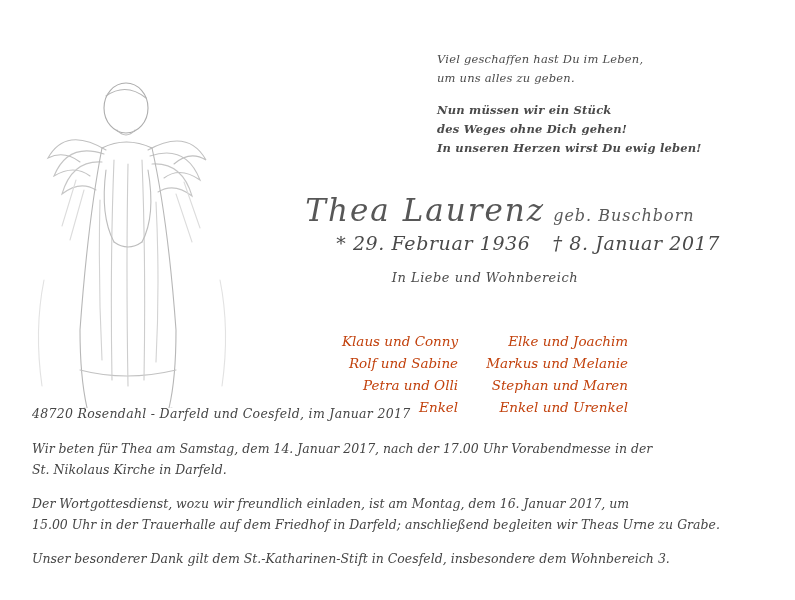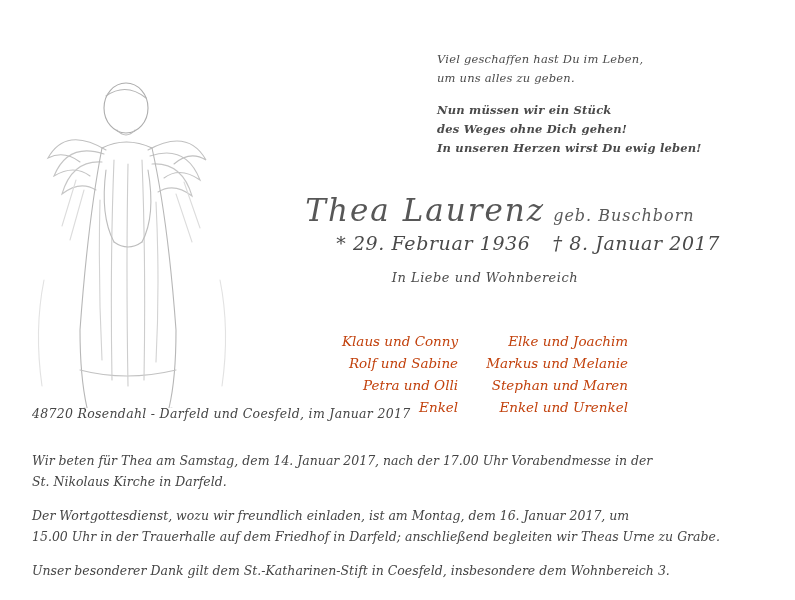--- a/index.html
+++ b/index.html
@@ -154,21 +154,20 @@
   }
   .notes {
     position: absolute;
     left: 32px;
     top: 438px;
     width: 720px;
     font-style: italic;
     font-size: 12.5px;
     line-height: 21px;
     color: #454545;
-    margin-top: 12px;
   }
   .notes .para {
     margin-bottom: 13px;
   }
   .notes .para:last-child {
     margin-bottom: 0;
   }
   .notes .line {
     white-space: nowrap;
   }

